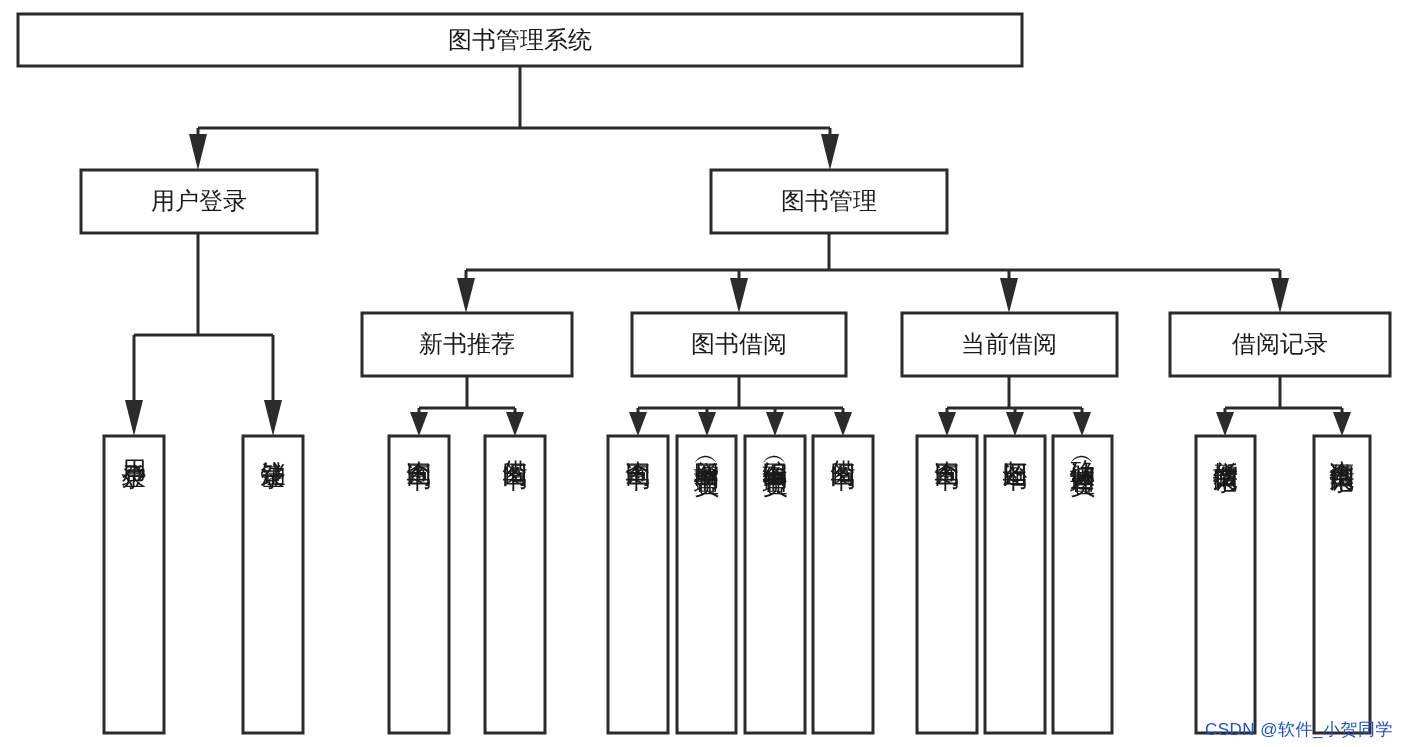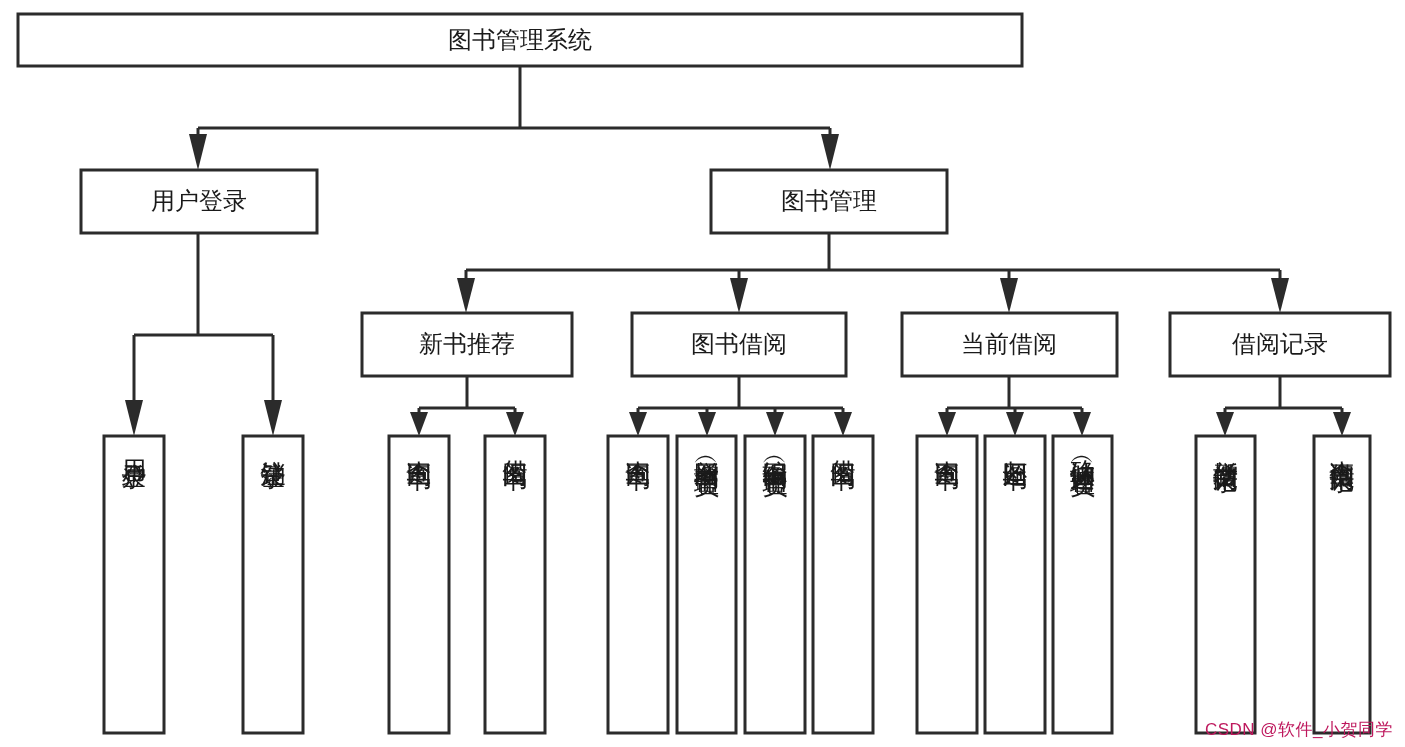--- a/index.html
+++ b/index.html
@@ -68,21 +68,21 @@
     white-space: nowrap;
     letter-spacing: 2px;
     padding-top: 4px;
   }
   .watermark {
     position: absolute;
     right: 12px;
     bottom: 6px;
     font-family: "Liberation Sans", "DejaVu Sans", sans-serif;
     font-size: 17px;
-    color: #be185d;
+    color: #1d4ed8;
     letter-spacing: 0.5px;
     white-space: nowrap;
     user-select: none;
   }
 </style>
 </head>
 <body>
 
 <div id="diagram-root">
 

